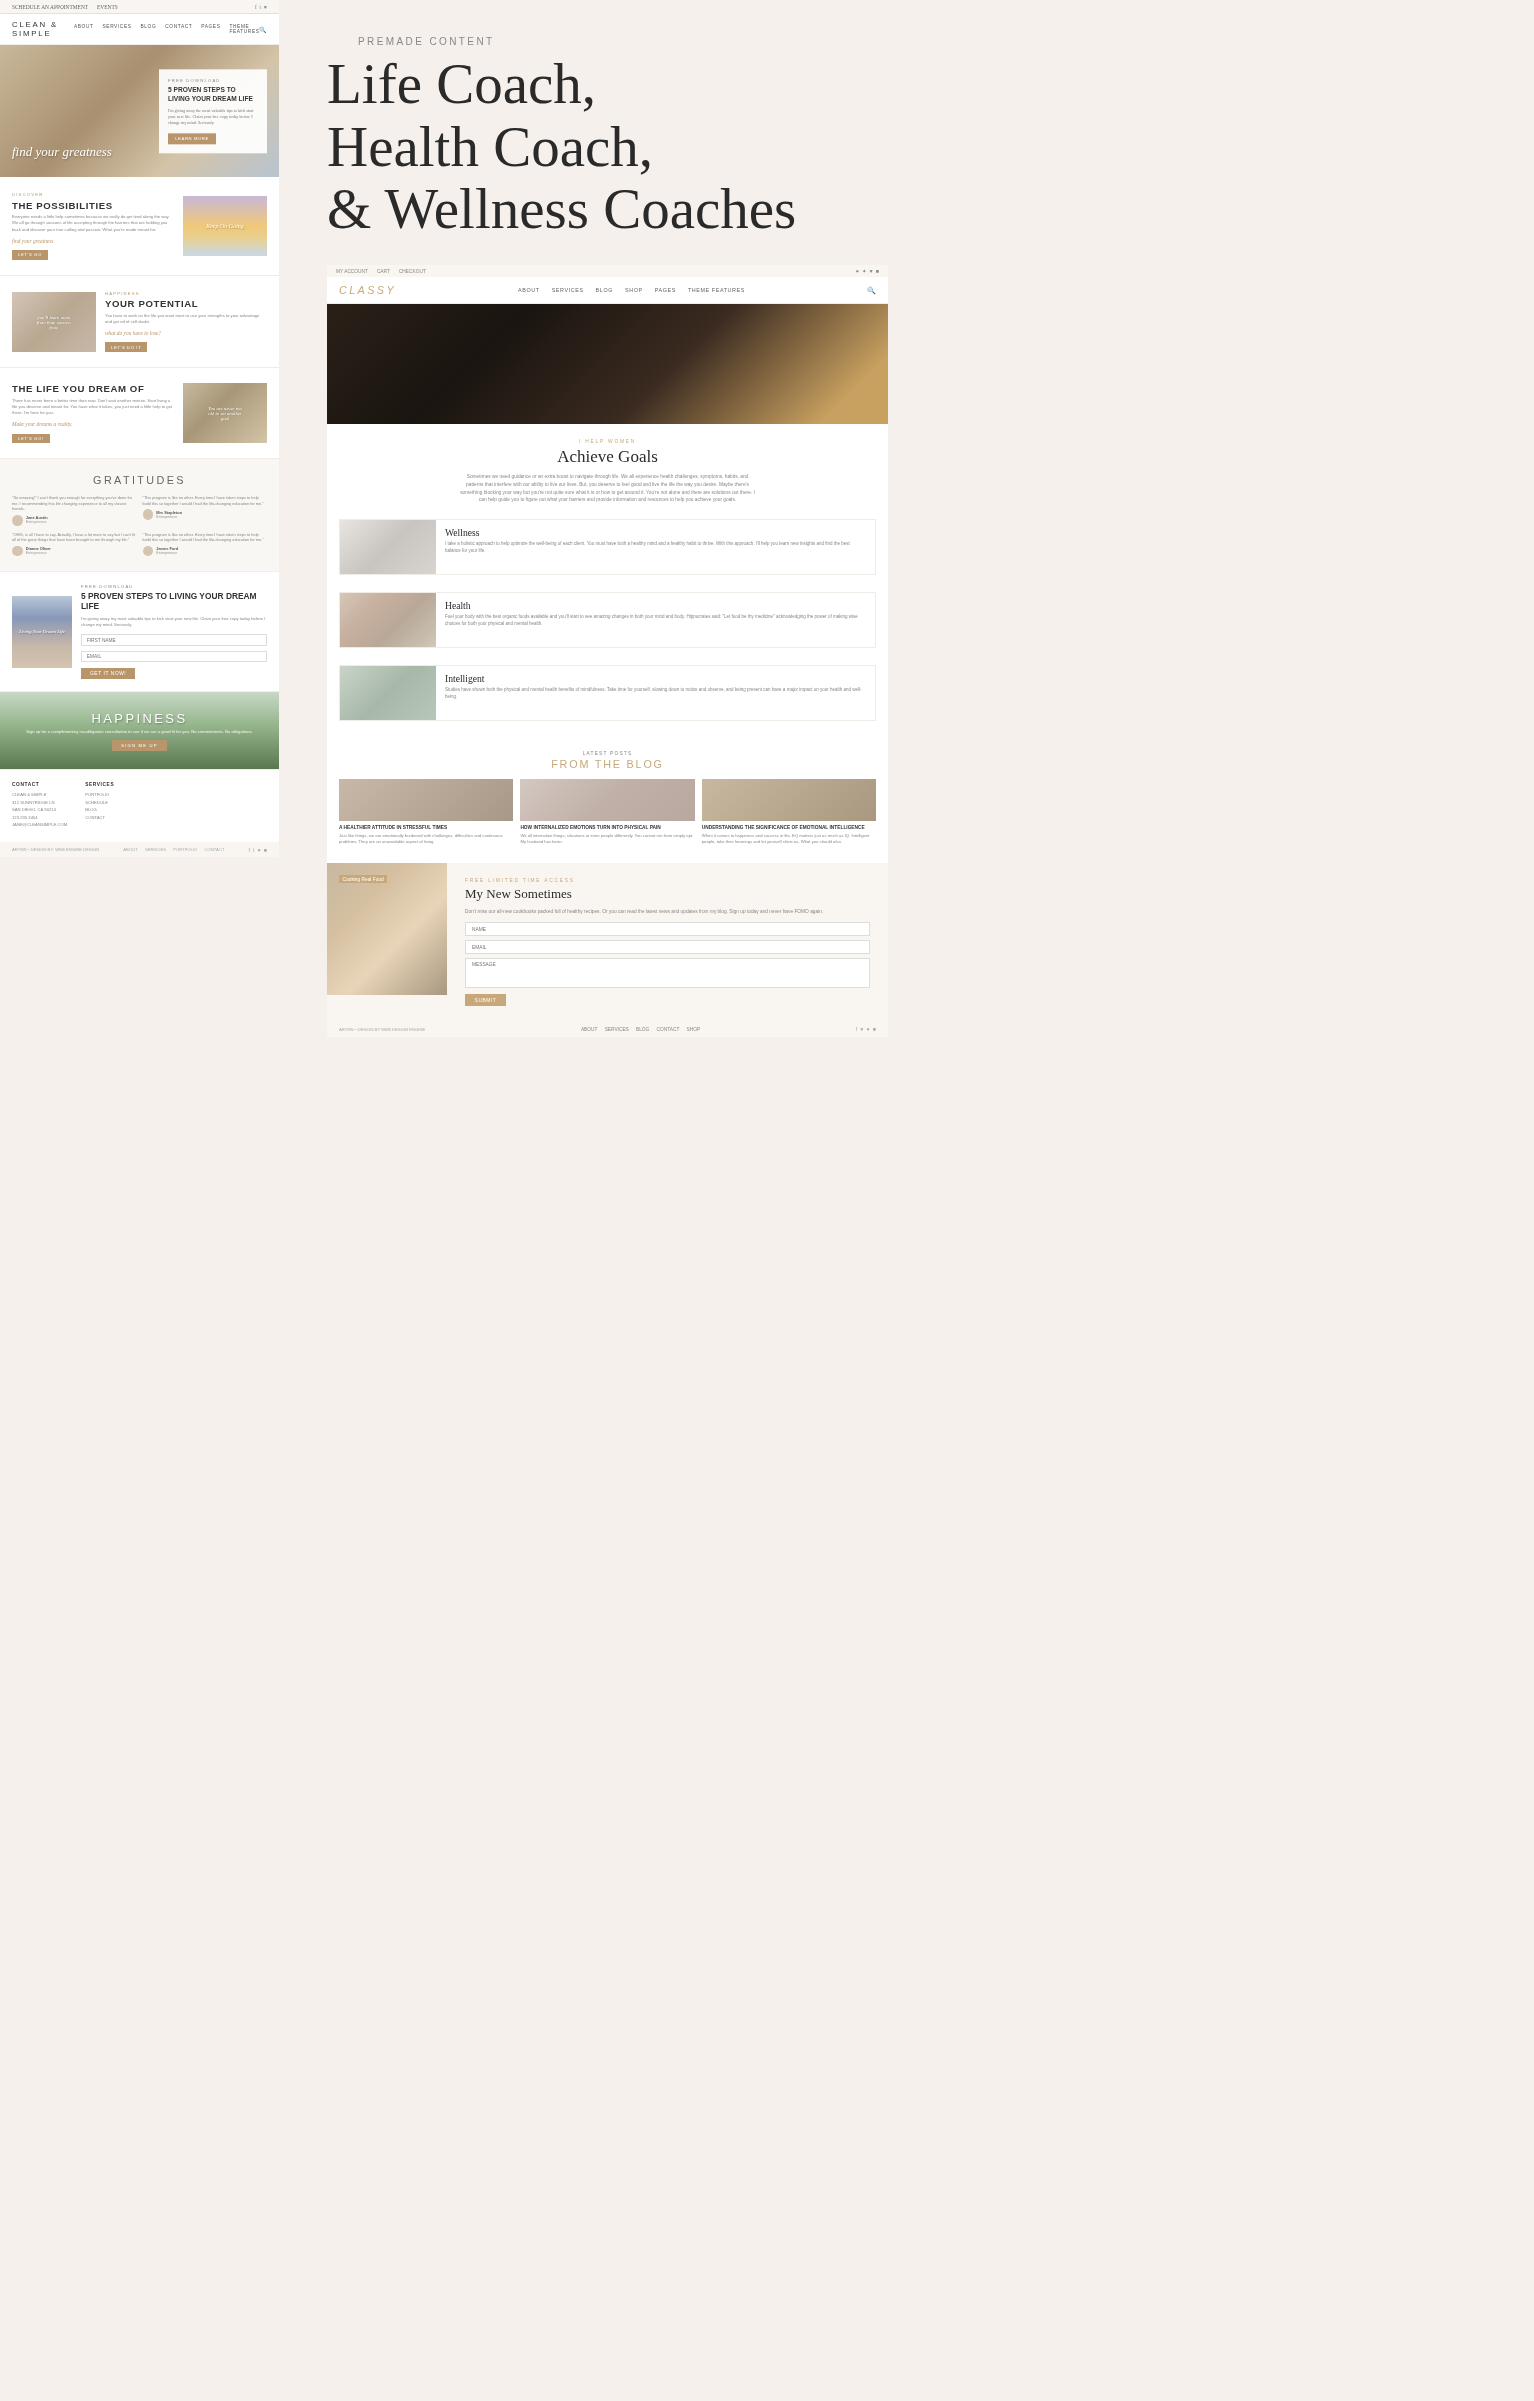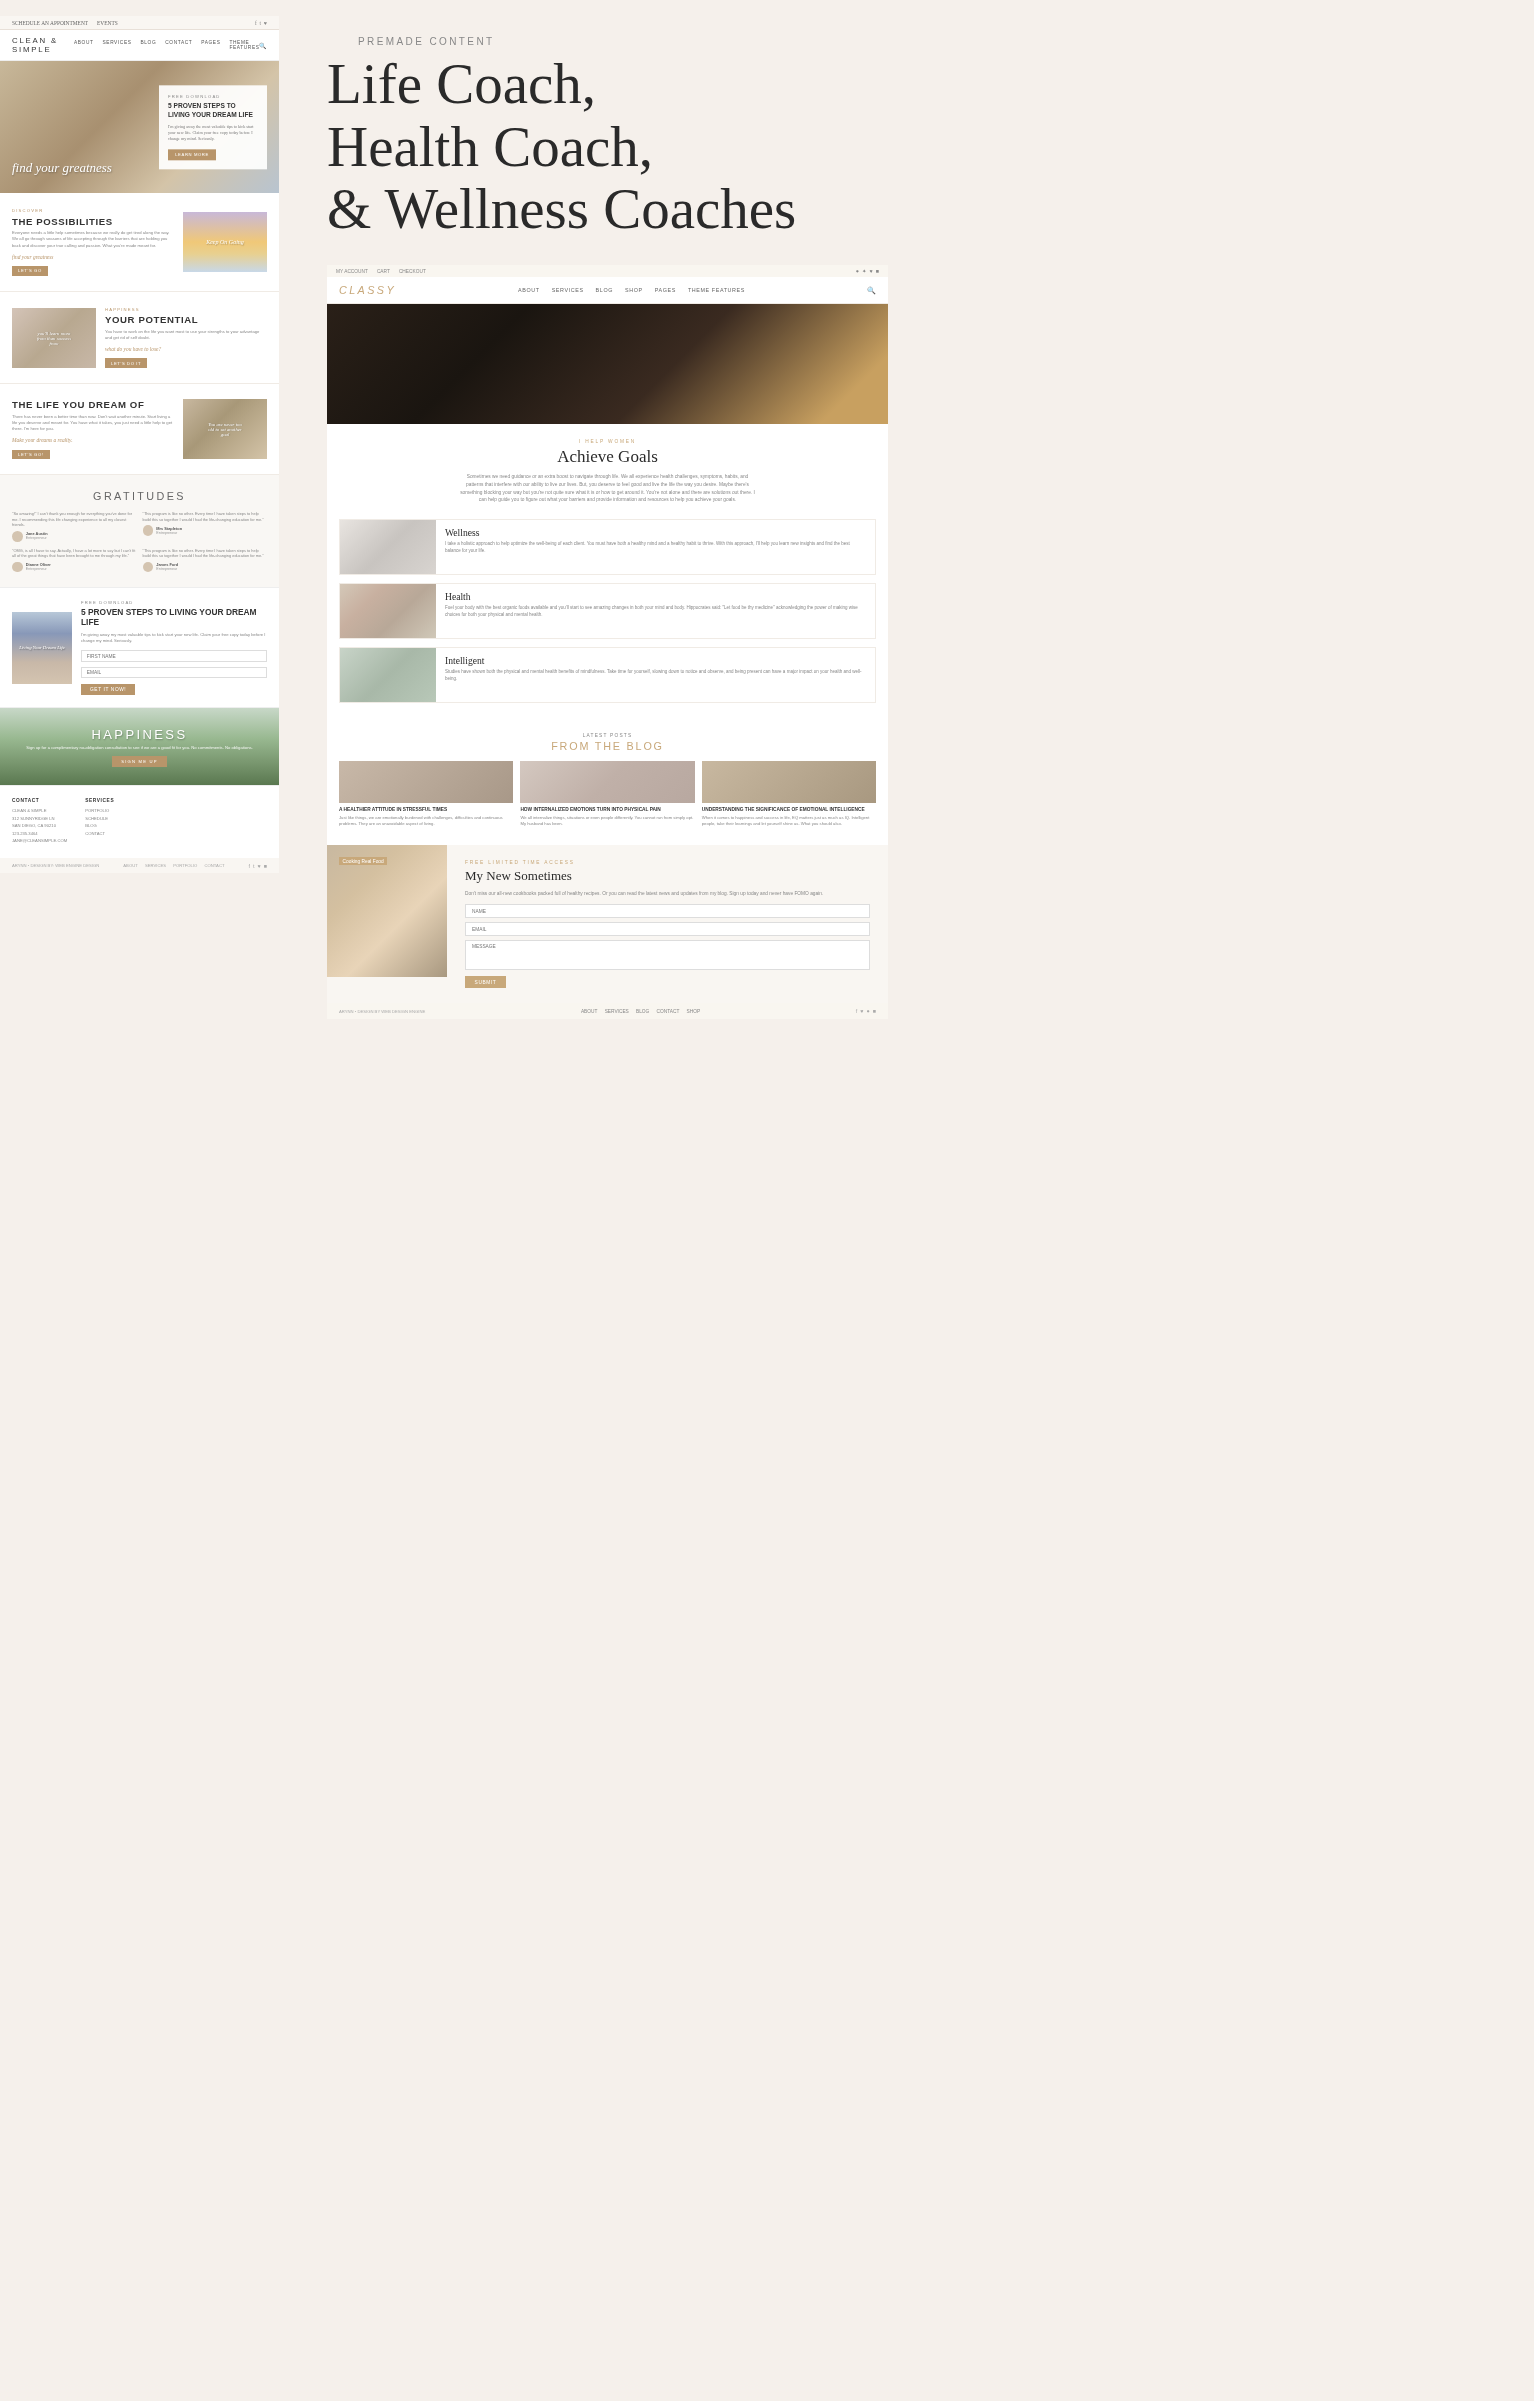--- a/index.html
+++ b/index.html
@@ -2,21 +2,21 @@
 <html style="font-size:9.6px"><head>
   <meta charset="utf-8">
   <style>
     * { margin: 0; padding: 0; box-sizing: border-box; }
     body { font-family: Georgia, serif; background: #f5f0eb; width: 1535px; }
 
     
     .left-panel {
       position: absolute;
       left: 0;
-      top: 16px;
+      top: 0;
       width: 279px;
       background: #fff;
     }
 
     
     .top-bar {
       background: #f9f6f2;
       padding: 3.6px 12px;
       display: flex;
       justify-content: space-between;
@@ -247,21 +247,21 @@
       background: #fff;
     }
     .achieve-label { font-size: 4.8px; letter-spacing: 1.8px; color: #c8a87a; text-transform: uppercase; font-family: Arial; margin-bottom: 3px; }
     .achieve-title { font-size: 17px; color: #2a2a2a; font-family: Georgia; margin-bottom: 6px; }
     .achieve-text { font-size: 4.8px; color: #888; line-height: 1.6; max-width: 300px; margin: 0 auto; font-family: Arial; }
 
     
     .service-cards {
       display: flex;
       flex-direction: column;
-      gap: 2px;
+      gap: 11px;
       background: #fff;
       padding: 0 0 12px;
     }
     .service-card {
       display: flex;
       align-items: stretch;
       margin: 0 12px 6px;
       border: 0.6px solid #f0ebe5;
     }
     .service-card-img {

